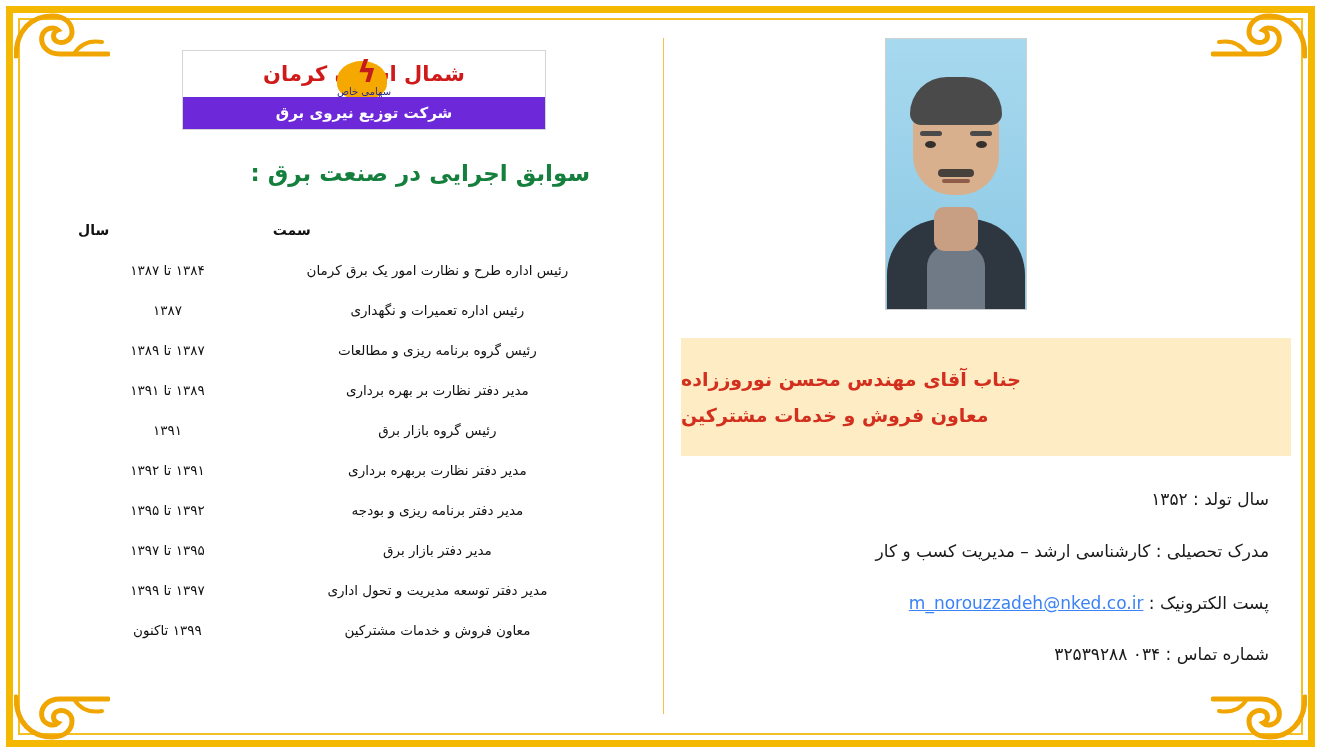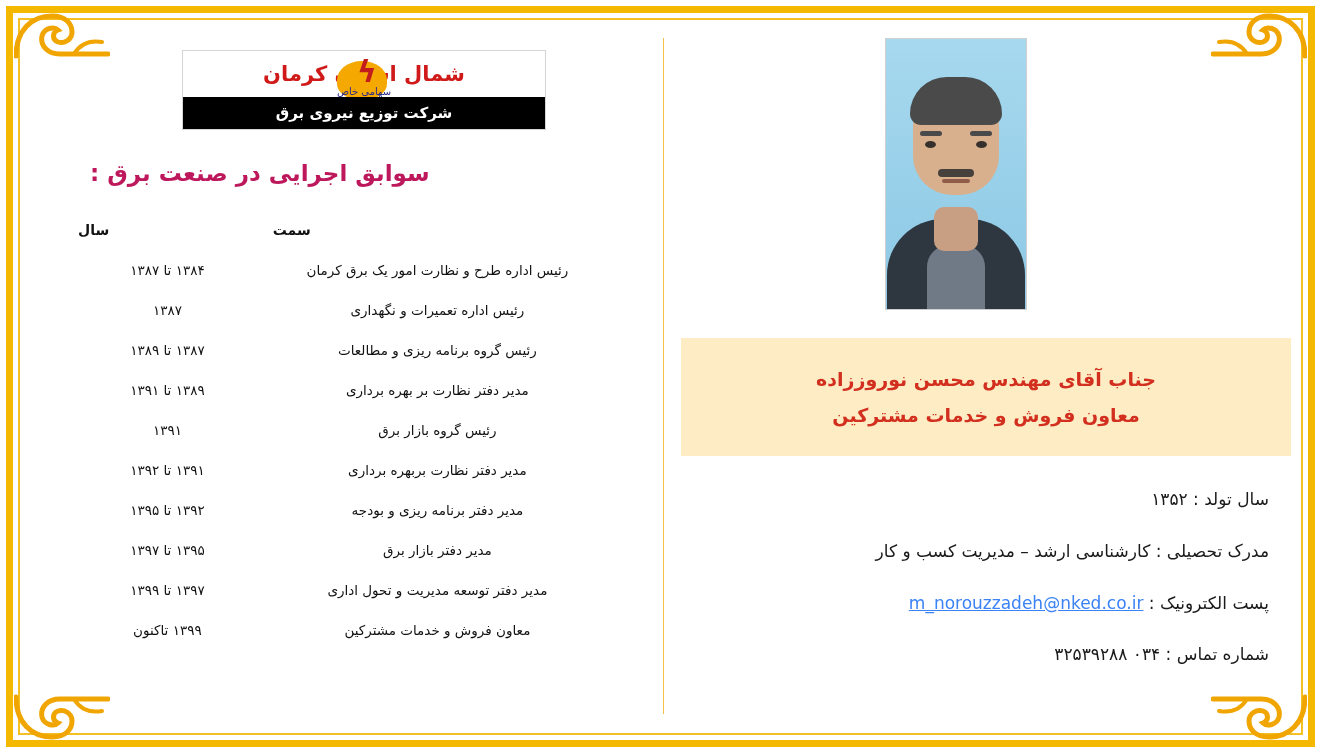--- a/index.html
+++ b/index.html
@@ -173,21 +173,21 @@
 
   .name-banner {
     position: absolute;
     right: 0;
     left: 0;
     top: 308px;
     height: 118px;
     background: #fdecc4;
     display: flex;
     flex-direction: column;
-    align-items: center;
+    align-items: flex-end;
     justify-content: center;
     gap: 14px;
   }
   .name-banner .line {
     color: #d32f1f;
     font-size: 19px;
     font-weight: bold;
     letter-spacing: 0;
   }
 
@@ -245,21 +245,21 @@
     color: #d01a1a;
     font-size: 21px;
     font-weight: bold;
     letter-spacing: 2px;
   }
   .logo-bottom {
     position: absolute;
     left: 0; bottom: 0;
     width: 100%;
     height: 32px;
-    background: #000000;
+    background: #6d28d9;
     display: flex;
     align-items: center;
     justify-content: center;
   }
   .logo-bottom-text {
     color: #ffffff;
     font-size: 15px;
     font-weight: bold;
   }
   .logo-sub {
@@ -293,22 +293,22 @@
     font-size: 30px;
     font-weight: bold;
     line-height: 1;
   }
 
   .section-title {
     position: absolute;
     right: 60px;
     top: 130px;
     width: 500px;
-    text-align: left;
-    color: #be185d;
+    text-align: right;
+    color: #15803d;
     font-size: 23px;
     font-weight: bold;
   }
 
   table.records {
     position: absolute;
     left: 40px;
     top: 188px;
     width: 540px;
     border-collapse: collapse;

